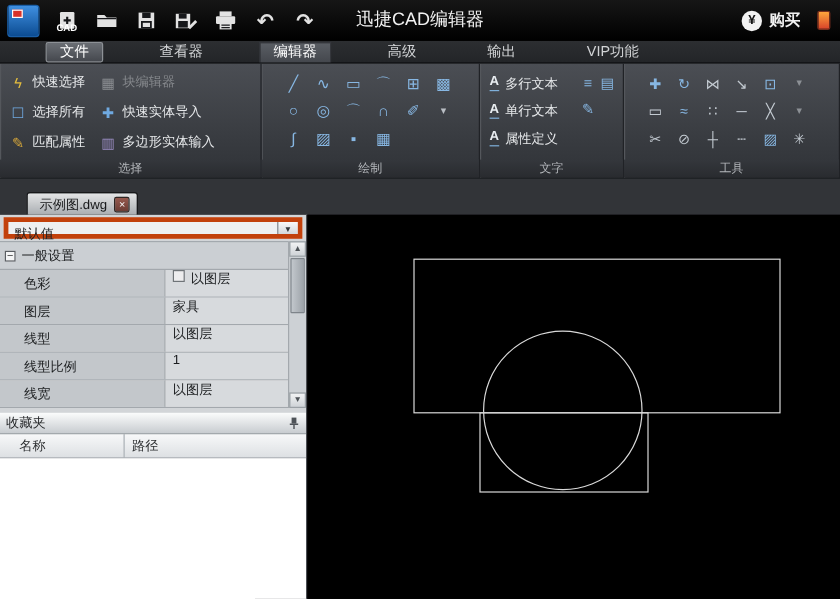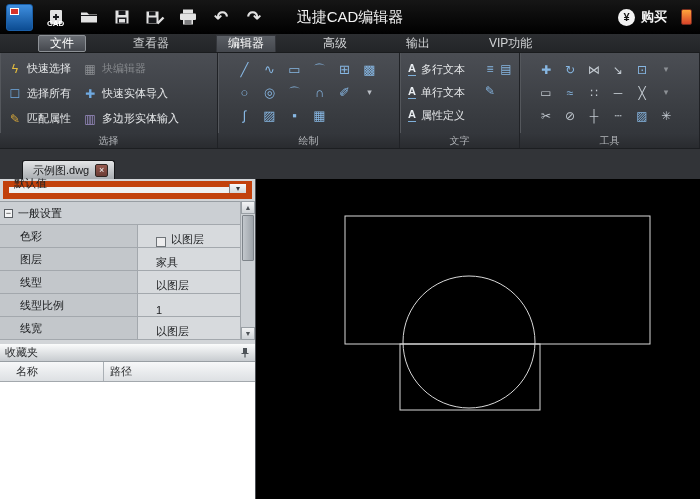--- a/index.html
+++ b/index.html
@@ -60,31 +60,31 @@
 
   
   .main { display:flex; height:330px; }
   .panel { width:256px; background:#d2d5d8; display:flex; flex-direction:column; border-right:1px solid #4c4f54; }
   .canvas { flex:1; position:relative; background:#000; }
   .canvas svg { position:absolute; left:0; top:0; }
 
   .phead { height:18px; display:flex; align-items:center; padding:0 5px; background:linear-gradient(#fbfcfc,#c8ccd0); border-bottom:1px solid #989ea3; font-size:11px; color:#26282a; }
   .pin { margin-left:auto; display:inline-flex; }
   .combo-wrap { padding:2px 3px; }
-  .combo { height:18px; display:flex; background:#eef0f2; border:6px solid #c2410c; cursor:default;align-items:flex-end; }
+  .combo { height:18px; display:flex; background:#eef0f2; border:4px solid #c2410c; cursor:default; }
   .combo-val { flex:1; font-size:11px; color:#202224; padding:2px 5px; }
   .combo-arrow { width:17px; border-left:1px solid #7e848b; background:linear-gradient(#f8f9fa,#d4d8db); font-size:8px; color:#33373b; display:flex; align-items:center; justify-content:center; }
 
   .pgrid { position:relative; height:139px; }
   .pgrid-inner { position:absolute; left:0; top:0; right:15px; bottom:0; border-top:1px solid #989ea3; }
   .prow { display:flex; height:23px; border-bottom:1px solid #a3a8ad; font-size:11px; color:#1b1d1f; }
   .prow-group { background:#cbcfd3; align-items:center; padding-left:4px; gap:5px; }
   .collapse-box { width:9px; height:9px; border:1px solid #5a5e63; background:#f4f5f6; font-size:9px; line-height:7px; text-align:center; color:#333; flex:0 0 auto; }
   .pcell-label { width:138px; background:#c3c7cb; border-right:1px solid #a3a8ad; display:flex; align-items:center; padding-left:20px; }
-  .pcell-value { flex:1; background:#d7dadd; display:flex; align-items:flex-end; padding-left:18px; gap:5px; }
+  .pcell-value { flex:1; background:#d7dadd; display:flex; align-items:flex-start; padding-left:6px; gap:5px; }
   .swatch { width:10px; height:10px; background:#ededee; border:1px solid #6f7478; flex:0 0 auto; }
 
   .vscroll { position:absolute; top:0; right:0; bottom:0; width:15px; background:#cdd1d5; border-left:1px solid #a3a8ad; }
   .vs-btn { position:absolute; left:0; right:0; height:13px; display:flex; align-items:center; justify-content:center; font-size:7px; color:#4e5358; background:linear-gradient(#f2f3f4,#cfd3d7); border:1px solid #9aa0a5; cursor:default; }
   .vs-up { top:0; } .vs-down { bottom:0; }
   .vs-thumb { position:absolute; left:1px; right:1px; top:14px; height:46px; background:linear-gradient(90deg,#c2c7cc,#9da3a9); border:1px solid #7e848a; border-radius:1px; cursor:default; }
 
   .gap { height:4px; }
   .fav-cols { height:20px; display:flex; border-bottom:1px solid #a3a8ad; }
   .fav-col { background:linear-gradient(#f7f8f9,#dde0e3); border-right:1px solid #aab0b5; font-size:11px; color:#2c2e30; display:flex; align-items:center; padding-left:6px; cursor:default; }

